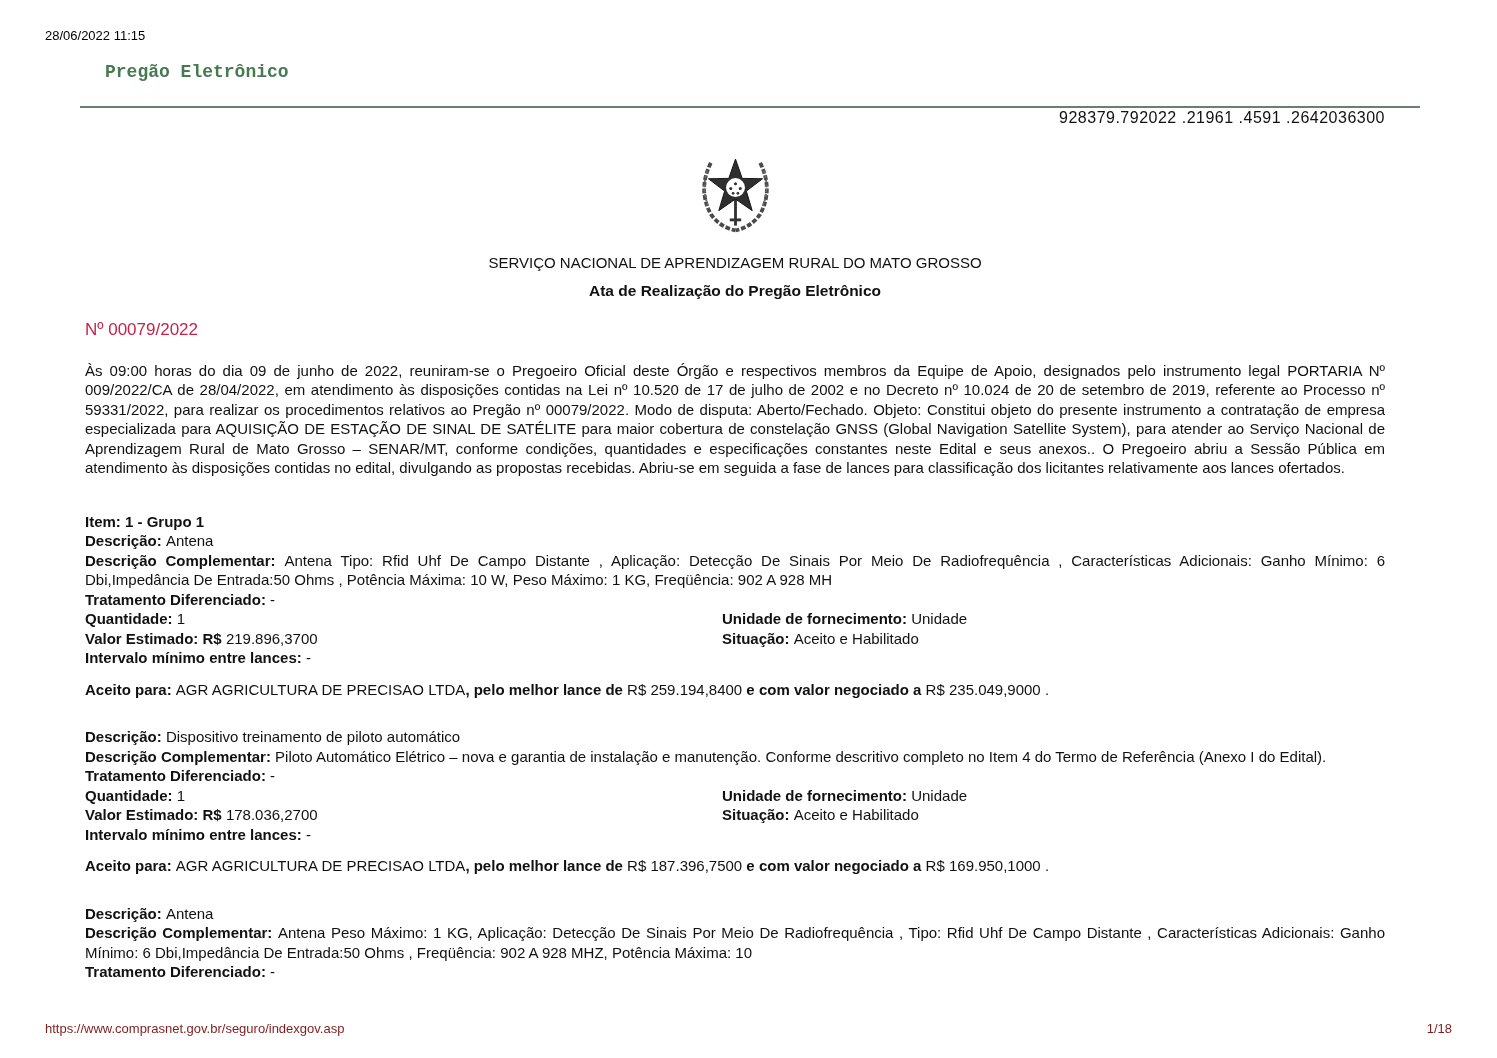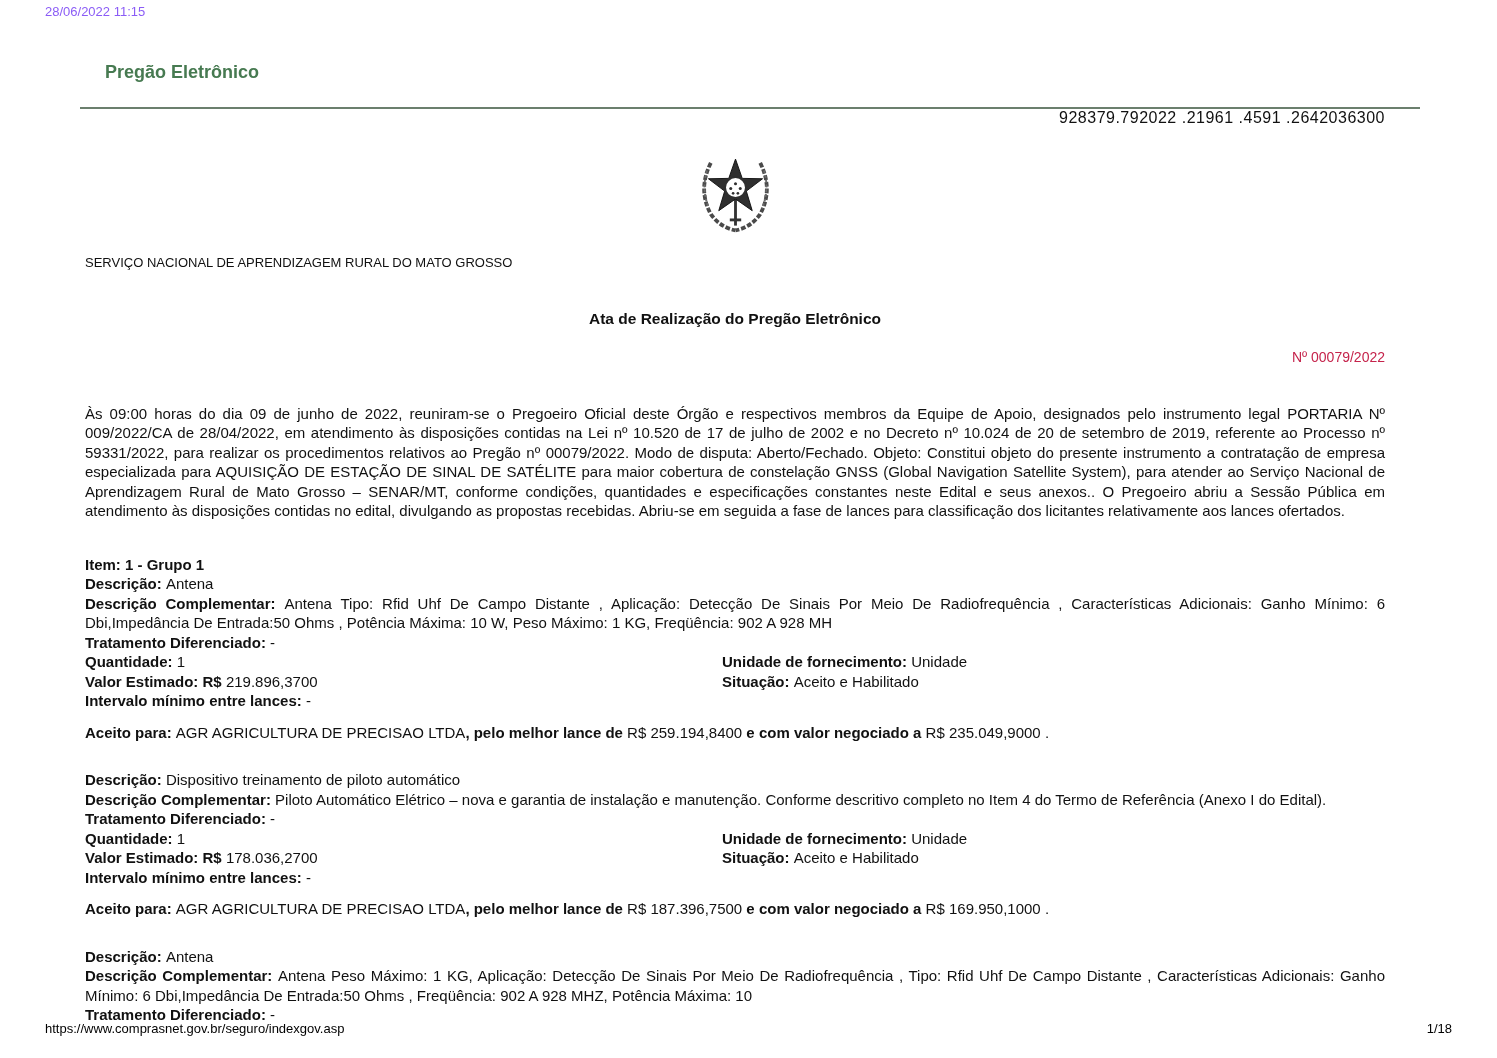--- a/index.html
+++ b/index.html
@@ -11,48 +11,49 @@
   .page {
     position: relative;
     width: 1497px;
     height: 1058px;
     background: #ffffff;
     overflow: hidden;
   }
   
   .print-header {
     position: absolute;
-    top: 4px; left: 45px; right: 45px;
+    top: 28px; left: 45px; right: 45px;
     display: flex;
     font-size: 13px;
-    color: #8b5cf6;
+    color: #000000;
   }
   .ph-left { flex: 1; text-align: left; }
   .ph-center { flex: 2; text-align: center; }
   .ph-right { flex: 1; }
   .print-footer {
     position: absolute;
     bottom: 22px; left: 45px; right: 45px;
     display: flex;
     font-size: 13px;
-    color: #000000;
+    color: #7f1d1d;
   }
   .pf-left { flex: 1; text-align: left; }
   .pf-right { text-align: right; }
   
   .section-heading {
     position: absolute;
     top: 62px; left: 80px; right: 77px;
   }
   .section-heading h1 {
     font-size: 18px;
     font-weight: bold;
     color: #477a51;
     padding-left: 25px;
     margin-bottom: 24px;
+    font-family: Liberation Mono, monospace;
   }
   .heading-rule {
     border: none;
     border-top: 2px solid #6b7f6d;
     height: 0;
   }
   
   .content {
     position: absolute;
     top: 108px;
@@ -65,35 +66,35 @@
     text-align: right;
     font-size: 16px;
     letter-spacing: 0.5px;
     margin-bottom: 14px;
   }
   .coat-wrap {
     text-align: center;
     margin-bottom: 12px;
   }
   .org-name {
-    text-align: left;
-    font-size: 13px;
-    margin-bottom: 36px;
+    text-align: center;
+    font-size: 15px;
+    margin-bottom: 8px;
   }
   .doc-title {
     text-align: center;
     font-size: 15.5px;
     font-weight: bold;
     margin-bottom: 20px;
   }
   .doc-ref {
-    text-align: right;
-    font-size: 14px;
+    text-align: left;
+    font-size: 17px;
     color: #c5234b;
-    margin-bottom: 36px;
+    margin-bottom: 21px;
   }
   .just { text-align: justify; }
   .intro { margin-bottom: 34px; }
   .item { margin-bottom: 12px; }
   .row { position: relative; }
   .col-right { position: absolute; left: 637px; top: 0; }
   .aceito { margin-bottom: 28px; }
   b { font-weight: bold; }
 </style>
 </head>

